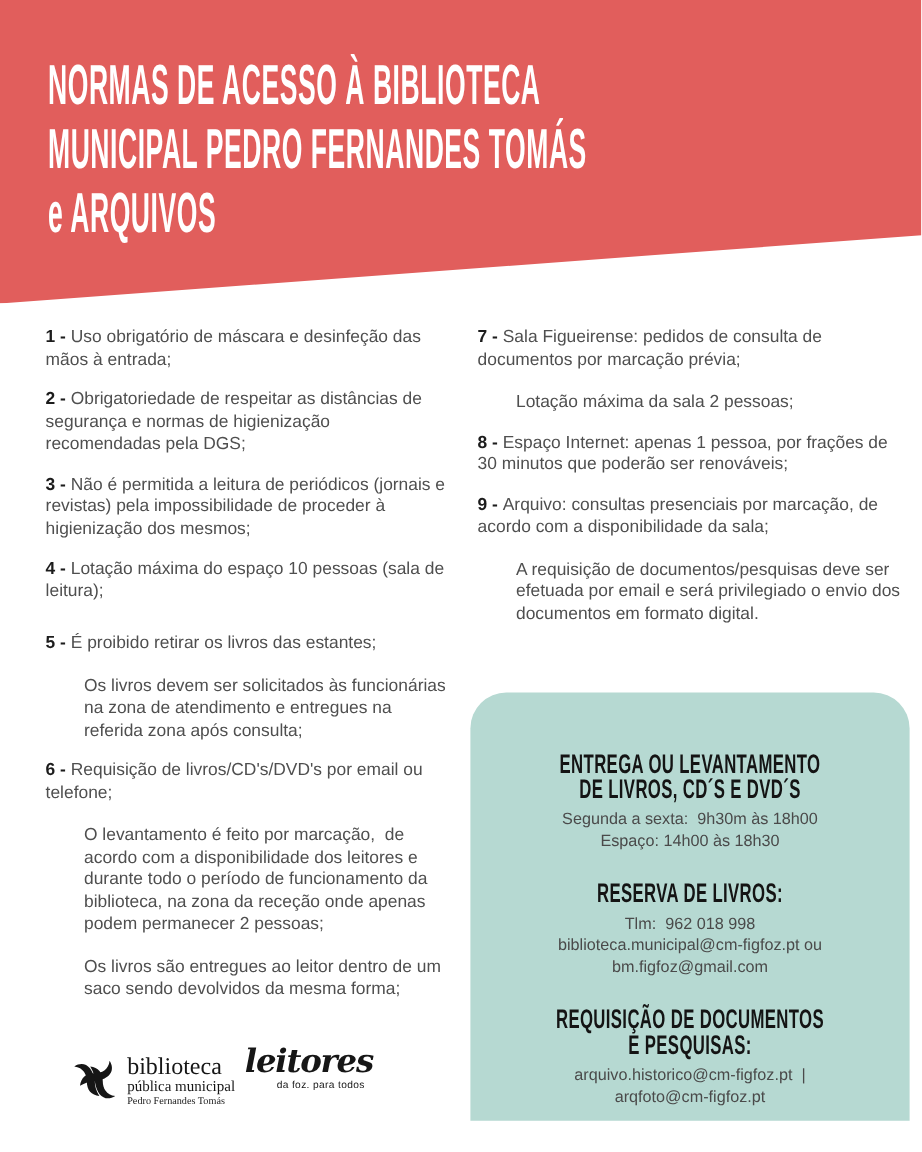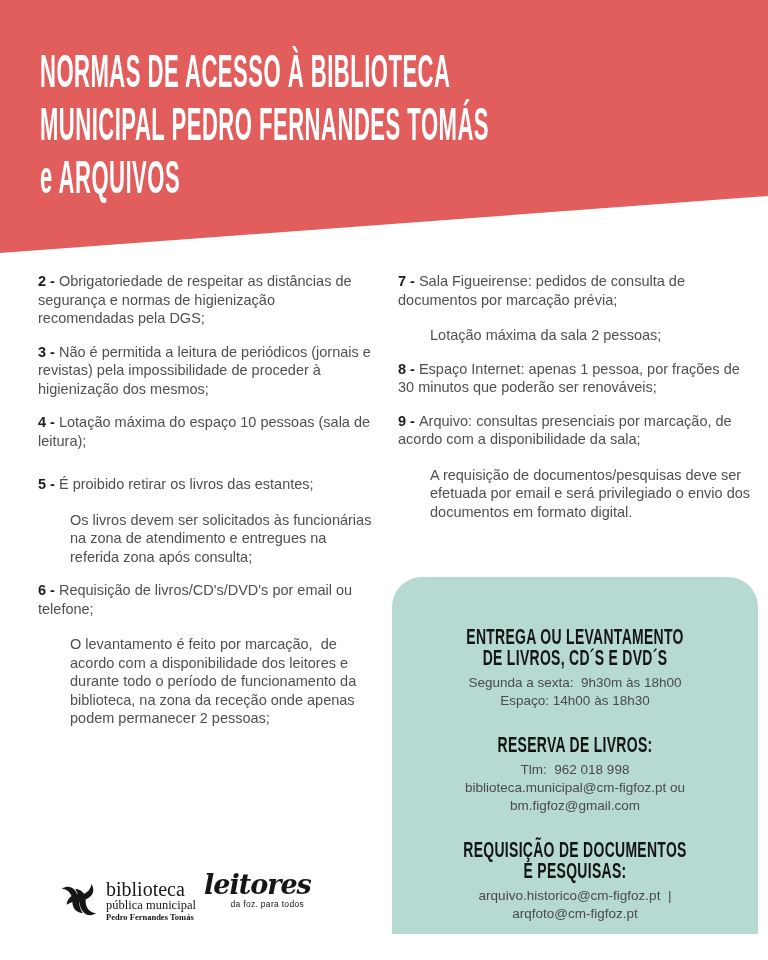--- a/index.html
+++ b/index.html
@@ -41,21 +41,21 @@
     white-space:nowrap; letter-spacing:0.5px;
   }
   .cb-lines{margin-top:6px;}
   .cb-line{font-size:13.5px; line-height:18px; color:#4a4a4a; white-space:pre-wrap;}
   
   .lib-logo{position:absolute; left:59px; top:880px; display:flex; align-items:flex-start;}
   .lib-icon{width:40px; height:38px; margin-top:2px;}
   .lib-text{margin-left:7px; color:#161616; text-align:left;}
   .lib-name{font-family:"Liberation Serif",serif; font-size:20px; line-height:19px;}
   .lib-sub{font-family:"Liberation Serif",serif; font-size:12.5px; line-height:13px;}
-  .lib-small{font-family:"Liberation Serif",serif; font-size:8.5px; font-weight:700; line-height:11px;}
+  .lib-small{font-family:"Liberation Serif",serif; font-size:8.5px; font-weight:400; line-height:11px;}
   .fig-logo{position:absolute; left:204px; top:868px; width:100px; color:#161616;}
   .fig-script{
     font-family:"DejaVu Serif",serif; font-style:italic; font-weight:700;
     font-size:27px; line-height:34px; letter-spacing:-1px;
   }
   .fig-tag{font-size:8.5px; font-weight:400; text-align:right; letter-spacing:0.3px; margin-top:-3px;}
 </style>
 </head>
 <body>
 
@@ -63,27 +63,29 @@
 
   <div class="header">
     <div class="title">
       <div>NORMAS DE ACESSO À BIBLIOTECA</div>
       <div>MUNICIPAL PEDRO FERNANDES TOMÁS</div>
       <div>e ARQUIVOS</div>
     </div>
   </div>
 
   <div class="col col-left">
+    <p class="rule"><span class="num">1 - </span><span>Uso obrigatório de máscara e desinfeção das mãos à entrada;</span></p>
     <p class="rule"><span class="num">2 - </span><span>Obrigatoriedade de respeitar as distâncias de segurança e normas de higienização recomendadas pela DGS;</span></p>
     <p class="rule"><span class="num">3 - </span><span>Não é permitida a leitura de periódicos (jornais e revistas) pela impossibilidade de proceder à higienização dos mesmos;</span></p>
     <p class="rule"><span class="num">4 - </span><span>Lotação máxima do espaço 10 pessoas (sala de leitura);</span></p>
     <p class="rule mt-lg"><span class="num">5 - </span><span>É proibido retirar os livros das estantes;</span></p>
     <p class="rule sub">Os livros devem ser solicitados às funcionárias na zona de atendimento e entregues na referida zona após consulta;</p>
     <p class="rule"><span class="num">6 - </span><span>Requisição de livros/CD's/DVD's por email ou telefone;</span></p>
     <p class="rule sub">O levantamento é feito por marcação,  de acordo com a disponibilidade dos leitores e durante todo o período de funcionamento da biblioteca, na zona da receção onde apenas podem permanecer 2 pessoas;</p>
+    <p class="rule sub">Os livros são entregues ao leitor dentro de um saco sendo devolvidos da mesma forma;</p>
   </div>
 
   <div class="col col-right">
     <p class="rule"><span class="num">7 - </span><span>Sala Figueirense: pedidos de consulta de documentos por marcação prévia;</span></p>
     <p class="rule sub">Lotação máxima da sala 2 pessoas;</p>
     <p class="rule"><span class="num">8 - </span><span>Espaço Internet: apenas 1 pessoa, por frações de 30 minutos que poderão ser renováveis;</span></p>
     <p class="rule"><span class="num">9 - </span><span>Arquivo: consultas presenciais por marcação, de acordo com a disponibilidade da sala;</span></p>
     <p class="rule sub">A requisição de documentos/pesquisas deve ser efetuada por email e será privilegiado o envio dos documentos em formato digital.</p>
   </div>
 

